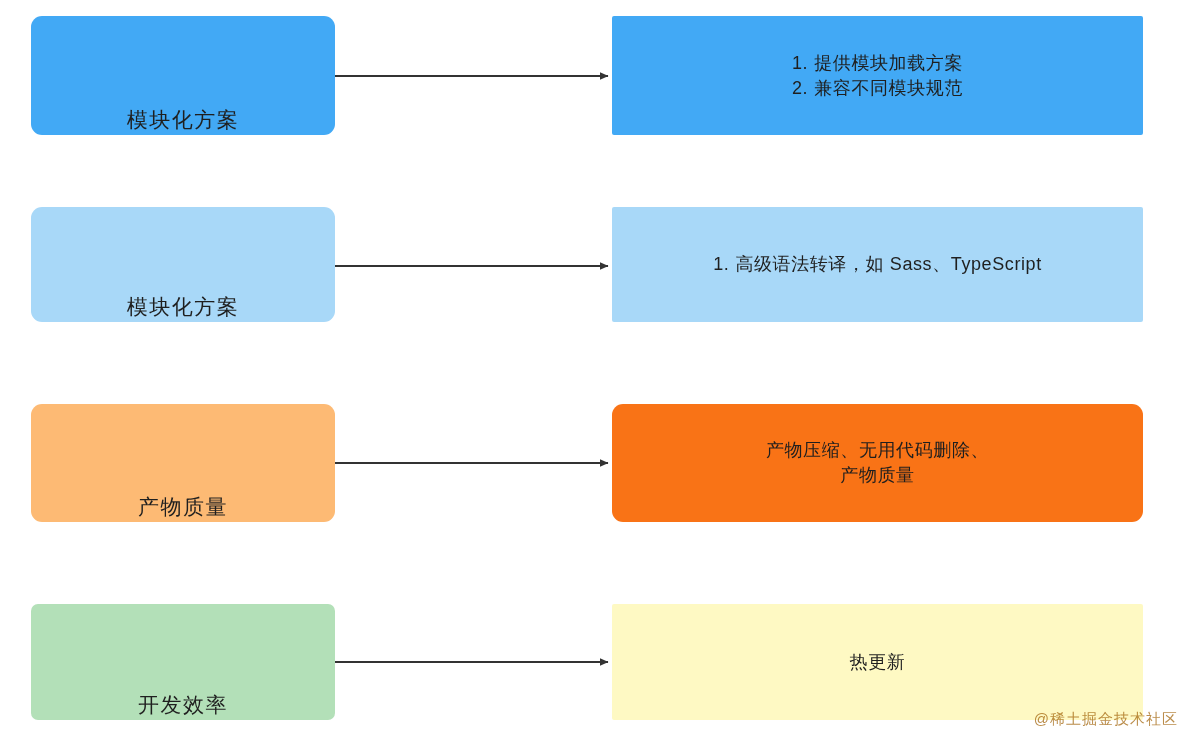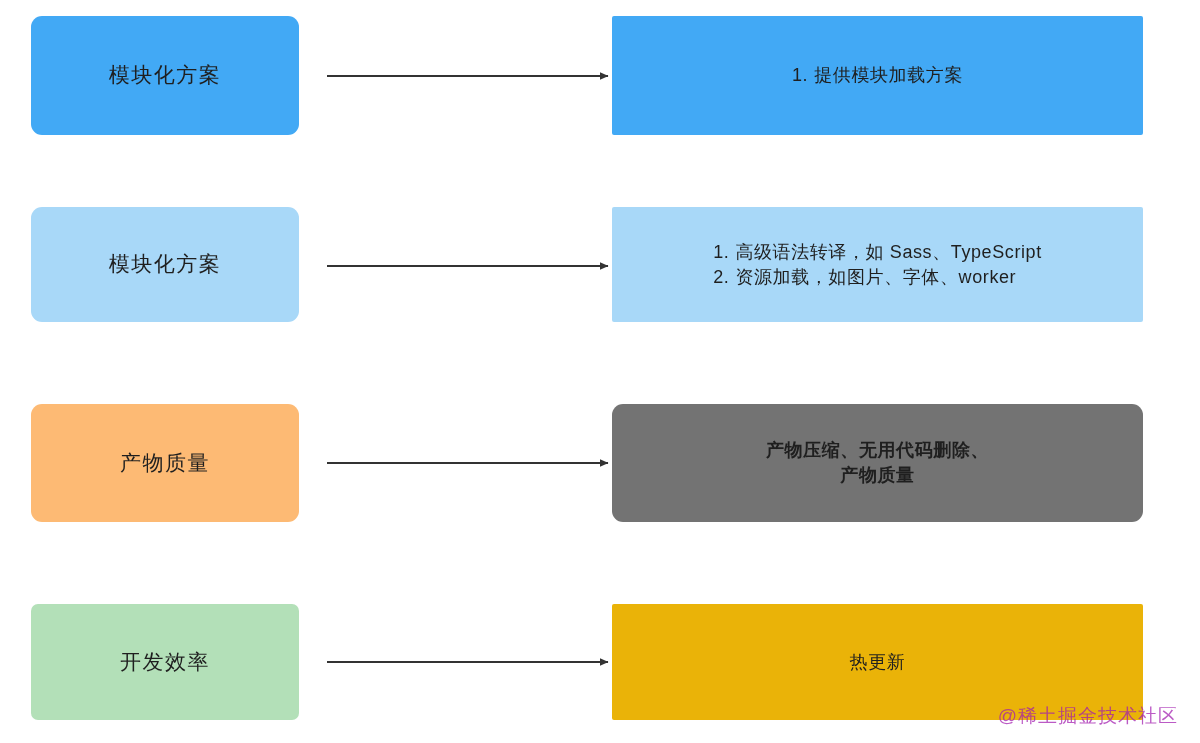--- a/index.html
+++ b/index.html
@@ -35,24 +35,25 @@
     display: flex;
     align-items: center;
     justify-content: center;
     text-align: center;
     color: #1f1f1f;
     line-height: 1.38;
   }
 
   .box-left {
     left: 31px;
-    width: 268px;
+    width: 304px;
     border-radius: 11px;
     font-size: 21px;
     letter-spacing: 1.5px;
+    align-items: flex-end;
   }
 
   .box-right {
     left: 612px;
     width: 531px;
     font-size: 18px;
     letter-spacing: 0.6px;
   }
 
   .box-right.rounded { border-radius: 11px; }
@@ -83,22 +84,22 @@
   
   .connector {
     position: absolute;
     pointer-events: none;
   }
 
   .watermark {
     position: absolute;
     right: 22px;
     bottom: 14px;
-    font-size: 19px;
-    color: #a21caf;
+    font-size: 15px;
+    color: #a16207;
     opacity: 0.72;
     letter-spacing: 1px;
     white-space: nowrap;
   }
 </style>
 </head>
 <body>
 
 <div id="canvas">
 
@@ -116,57 +117,57 @@
 
   <div class="row r1">
     <div class="box box-left" style="background: rgb(66, 169, 245);">
       <span>模块化方案</span>
     </div>
     <div class="box box-right square" style="background: rgb(66, 169, 245);">
       <span class="numbered">
         <span class="li">
           <span class="num">1.</span><span>提供模块加载方案</span>
         </span>
+        <span class="li">
+          <span class="num">2.</span><span>兼容不同模块规范</span>
+        </span>
       </span>
     </div>
   </div>
 
   <div class="row r2">
     <div class="box box-left" style="background: rgb(168, 216, 248);">
       <span>模块化方案</span>
     </div>
     <div class="box box-right square" style="background: rgb(168, 216, 248);">
       <span class="numbered">
         <span class="li">
           <span class="num">1.</span><span>高级语法转译，如 Sass、TypeScript</span>
         </span>
-        <span class="li">
-          <span class="num">2.</span><span>资源加载，如图片、字体、worker</span>
-        </span>
       </span>
     </div>
   </div>
 
   <div class="row r3">
     <div class="box box-left" style="background: #fdba74;">
       <span>产物质量</span>
     </div>
-    <div class="box box-right rounded" style="background: #737373; font-weight: bold;">
+    <div class="box box-right rounded" style="background: #f97316;">
       <span class="multiline">
         <span class="ln">产物压缩、无用代码删除、</span>
         <span class="ln">产物质量</span>
       </span>
     </div>
   </div>
 
   <div class="row r4">
     <div class="box box-left" style="background: rgb(179, 224, 184); border-radius: 7px;">
       <span>开发效率</span>
     </div>
-    <div class="box box-right square" style="background: #eab308;">
+    <div class="box box-right square" style="background: #fef9c3;">
       <span class="multiline">
         <span class="ln">热更新</span>
       </span>
     </div>
   </div>
 
   <div class="watermark">@稀土掘金技术社区</div>
 
 </div>
 

